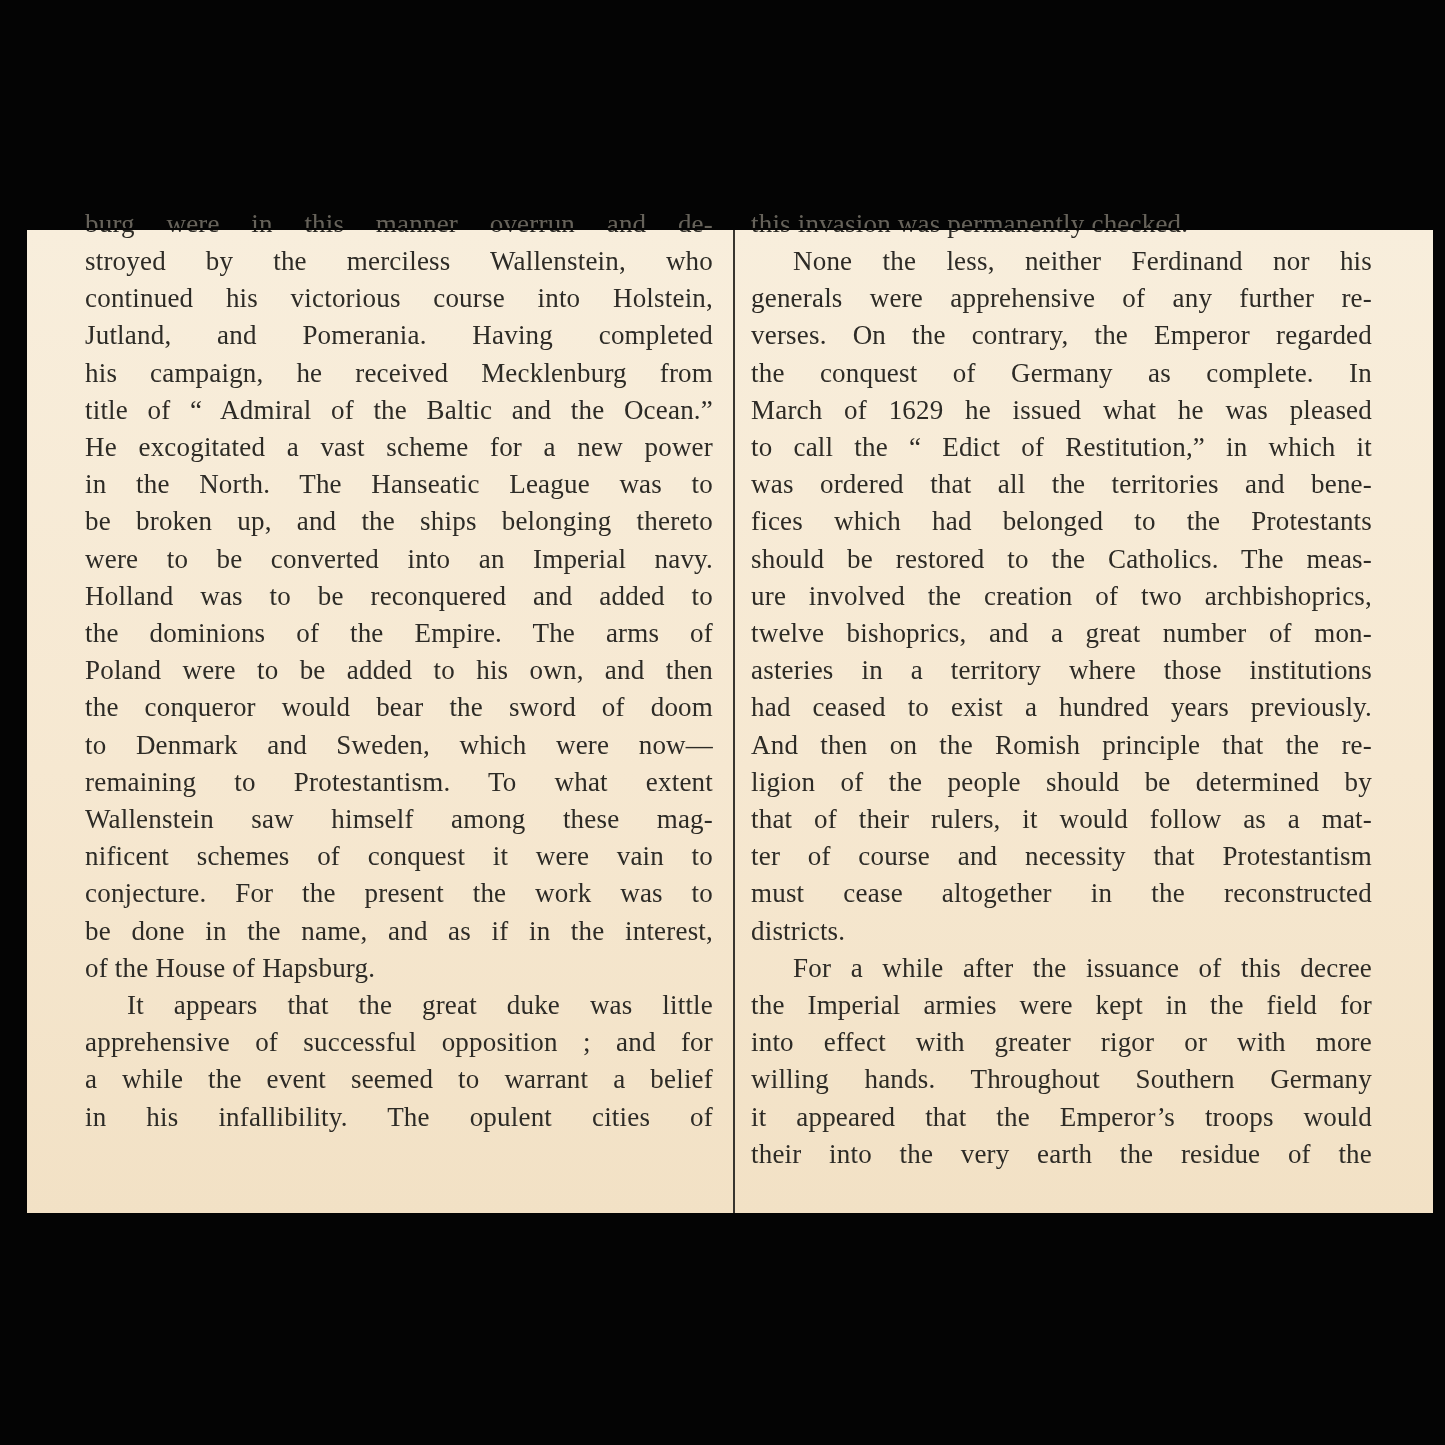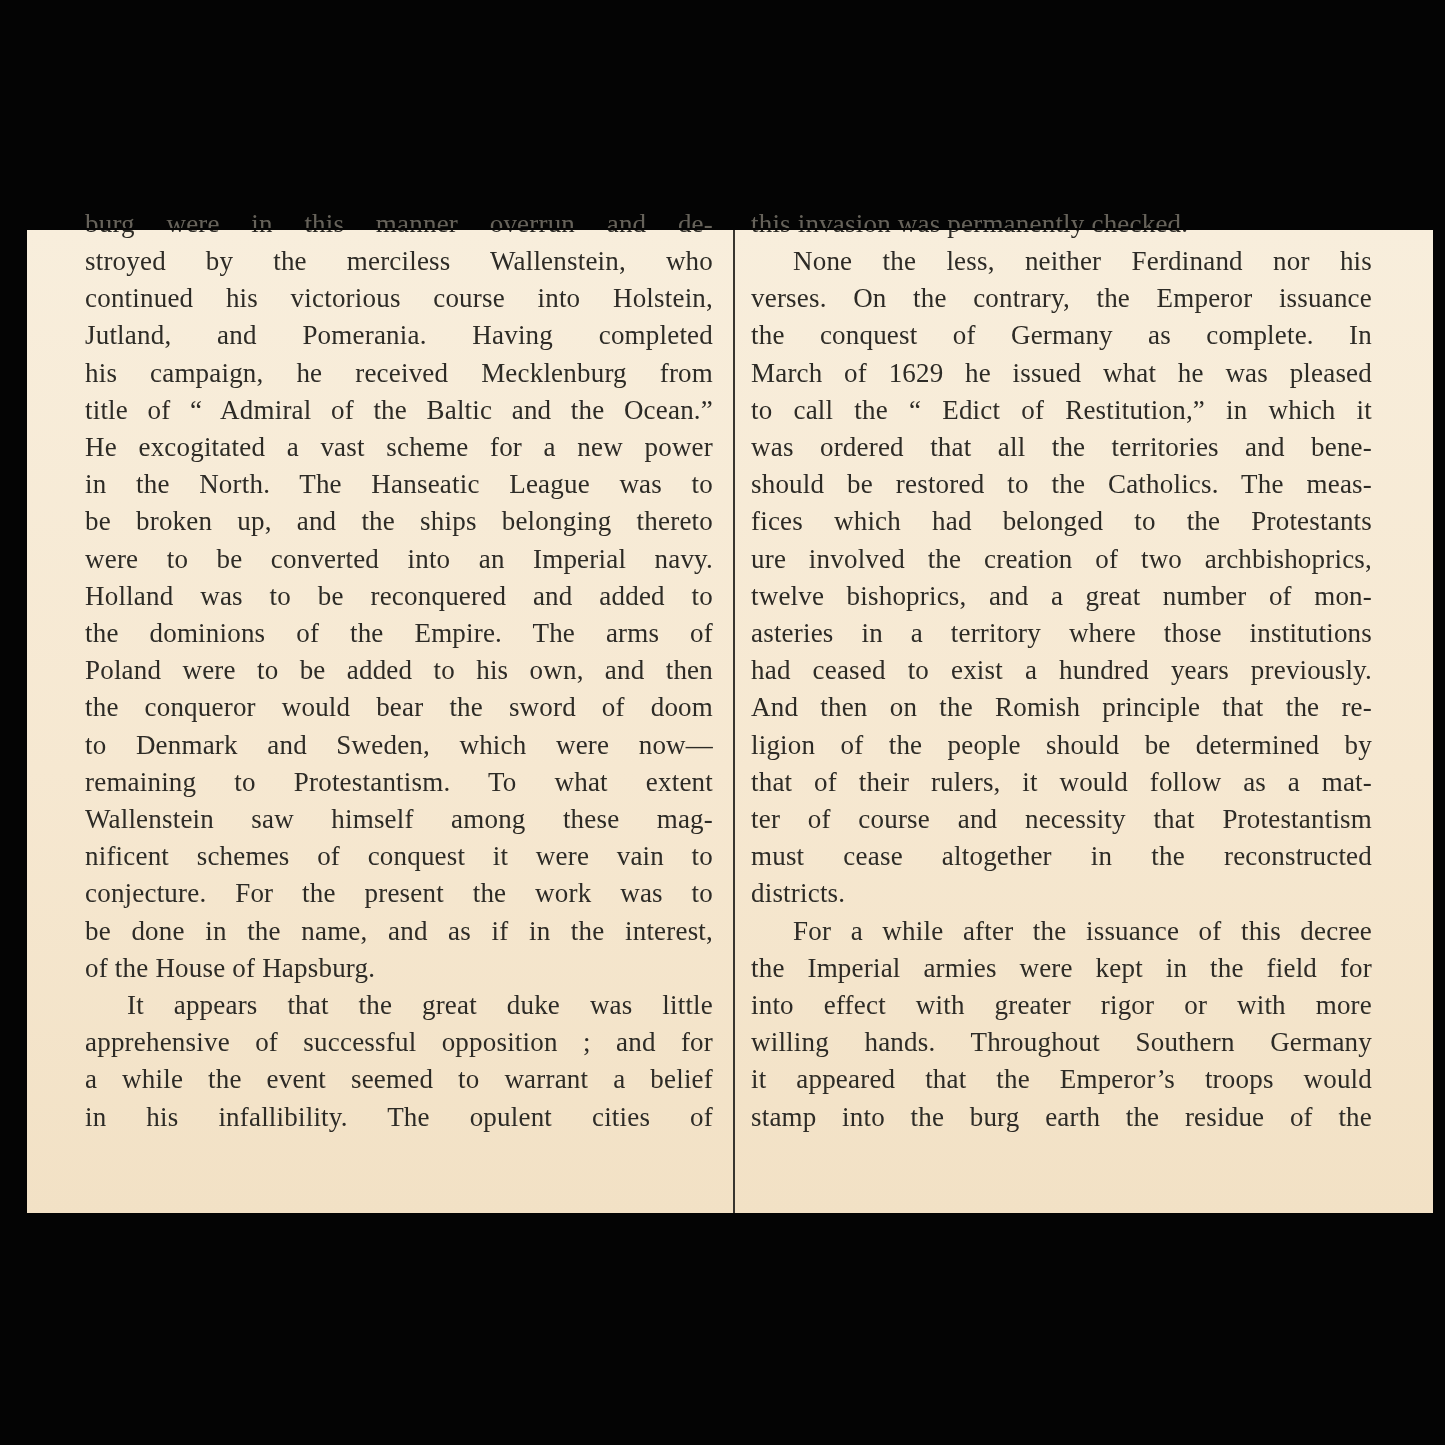--- a/index.html
+++ b/index.html
@@ -70,40 +70,41 @@
 
     <div class="col col-right">
       <div class="ghost">
         <div class="t end">this invasion was permanently checked.</div>
       </div>
       <div class="clip-line">
         <div class="t end">this invasion was permanently checked.</div>
       </div>
       <div>
           <div class="line indent">None the less, neither Ferdinand nor his</div>
-          <div class="line">verses.  On the contrary, the Emperor issuance</div>
+          <div class="line">generals were apprehensive of any further re-</div>
+          <div class="line">verses.  On the contrary, the Emperor regarded</div>
           <div class="line">the conquest of Germany as complete.  In</div>
           <div class="line">March of 1629 he issued what he was pleased</div>
           <div class="line">to call the “ Edict of Restitution,” in which it</div>
           <div class="line">was ordered that all the territories and bene-</div>
+          <div class="line">fices which had belonged to the Protestants</div>
           <div class="line">should be restored to the Catholics.  The meas-</div>
-          <div class="line">fices which had belonged to the Protestants</div>
           <div class="line">ure involved the creation of two archbishoprics,</div>
           <div class="line">twelve bishoprics, and a great number of mon-</div>
           <div class="line">asteries in a territory where those institutions</div>
           <div class="line">had ceased to exist a hundred years previously.</div>
           <div class="line">And then on the Romish principle that the re-</div>
           <div class="line">ligion of the people should be determined by</div>
           <div class="line">that of their rulers, it would follow as a mat-</div>
           <div class="line">ter of course and necessity that Protestantism</div>
           <div class="line">must cease altogether in the reconstructed</div>
           <div class="line end">districts.</div>
           <div class="line indent">For a while after the issuance of this decree</div>
           <div class="line">the Imperial armies were kept in the field for</div>
           <div class="line">into effect with greater rigor or with more</div>
           <div class="line">willing hands.  Throughout Southern Germany</div>
           <div class="line">it appeared that the Emperor’s troops would</div>
-          <div class="line">stamp into the burg earth the residue of the</div>
+          <div class="line">their into the very earth the residue of the</div>
         </div>
     </div>
 
   </div>
 </div>
 
 </body></html>

